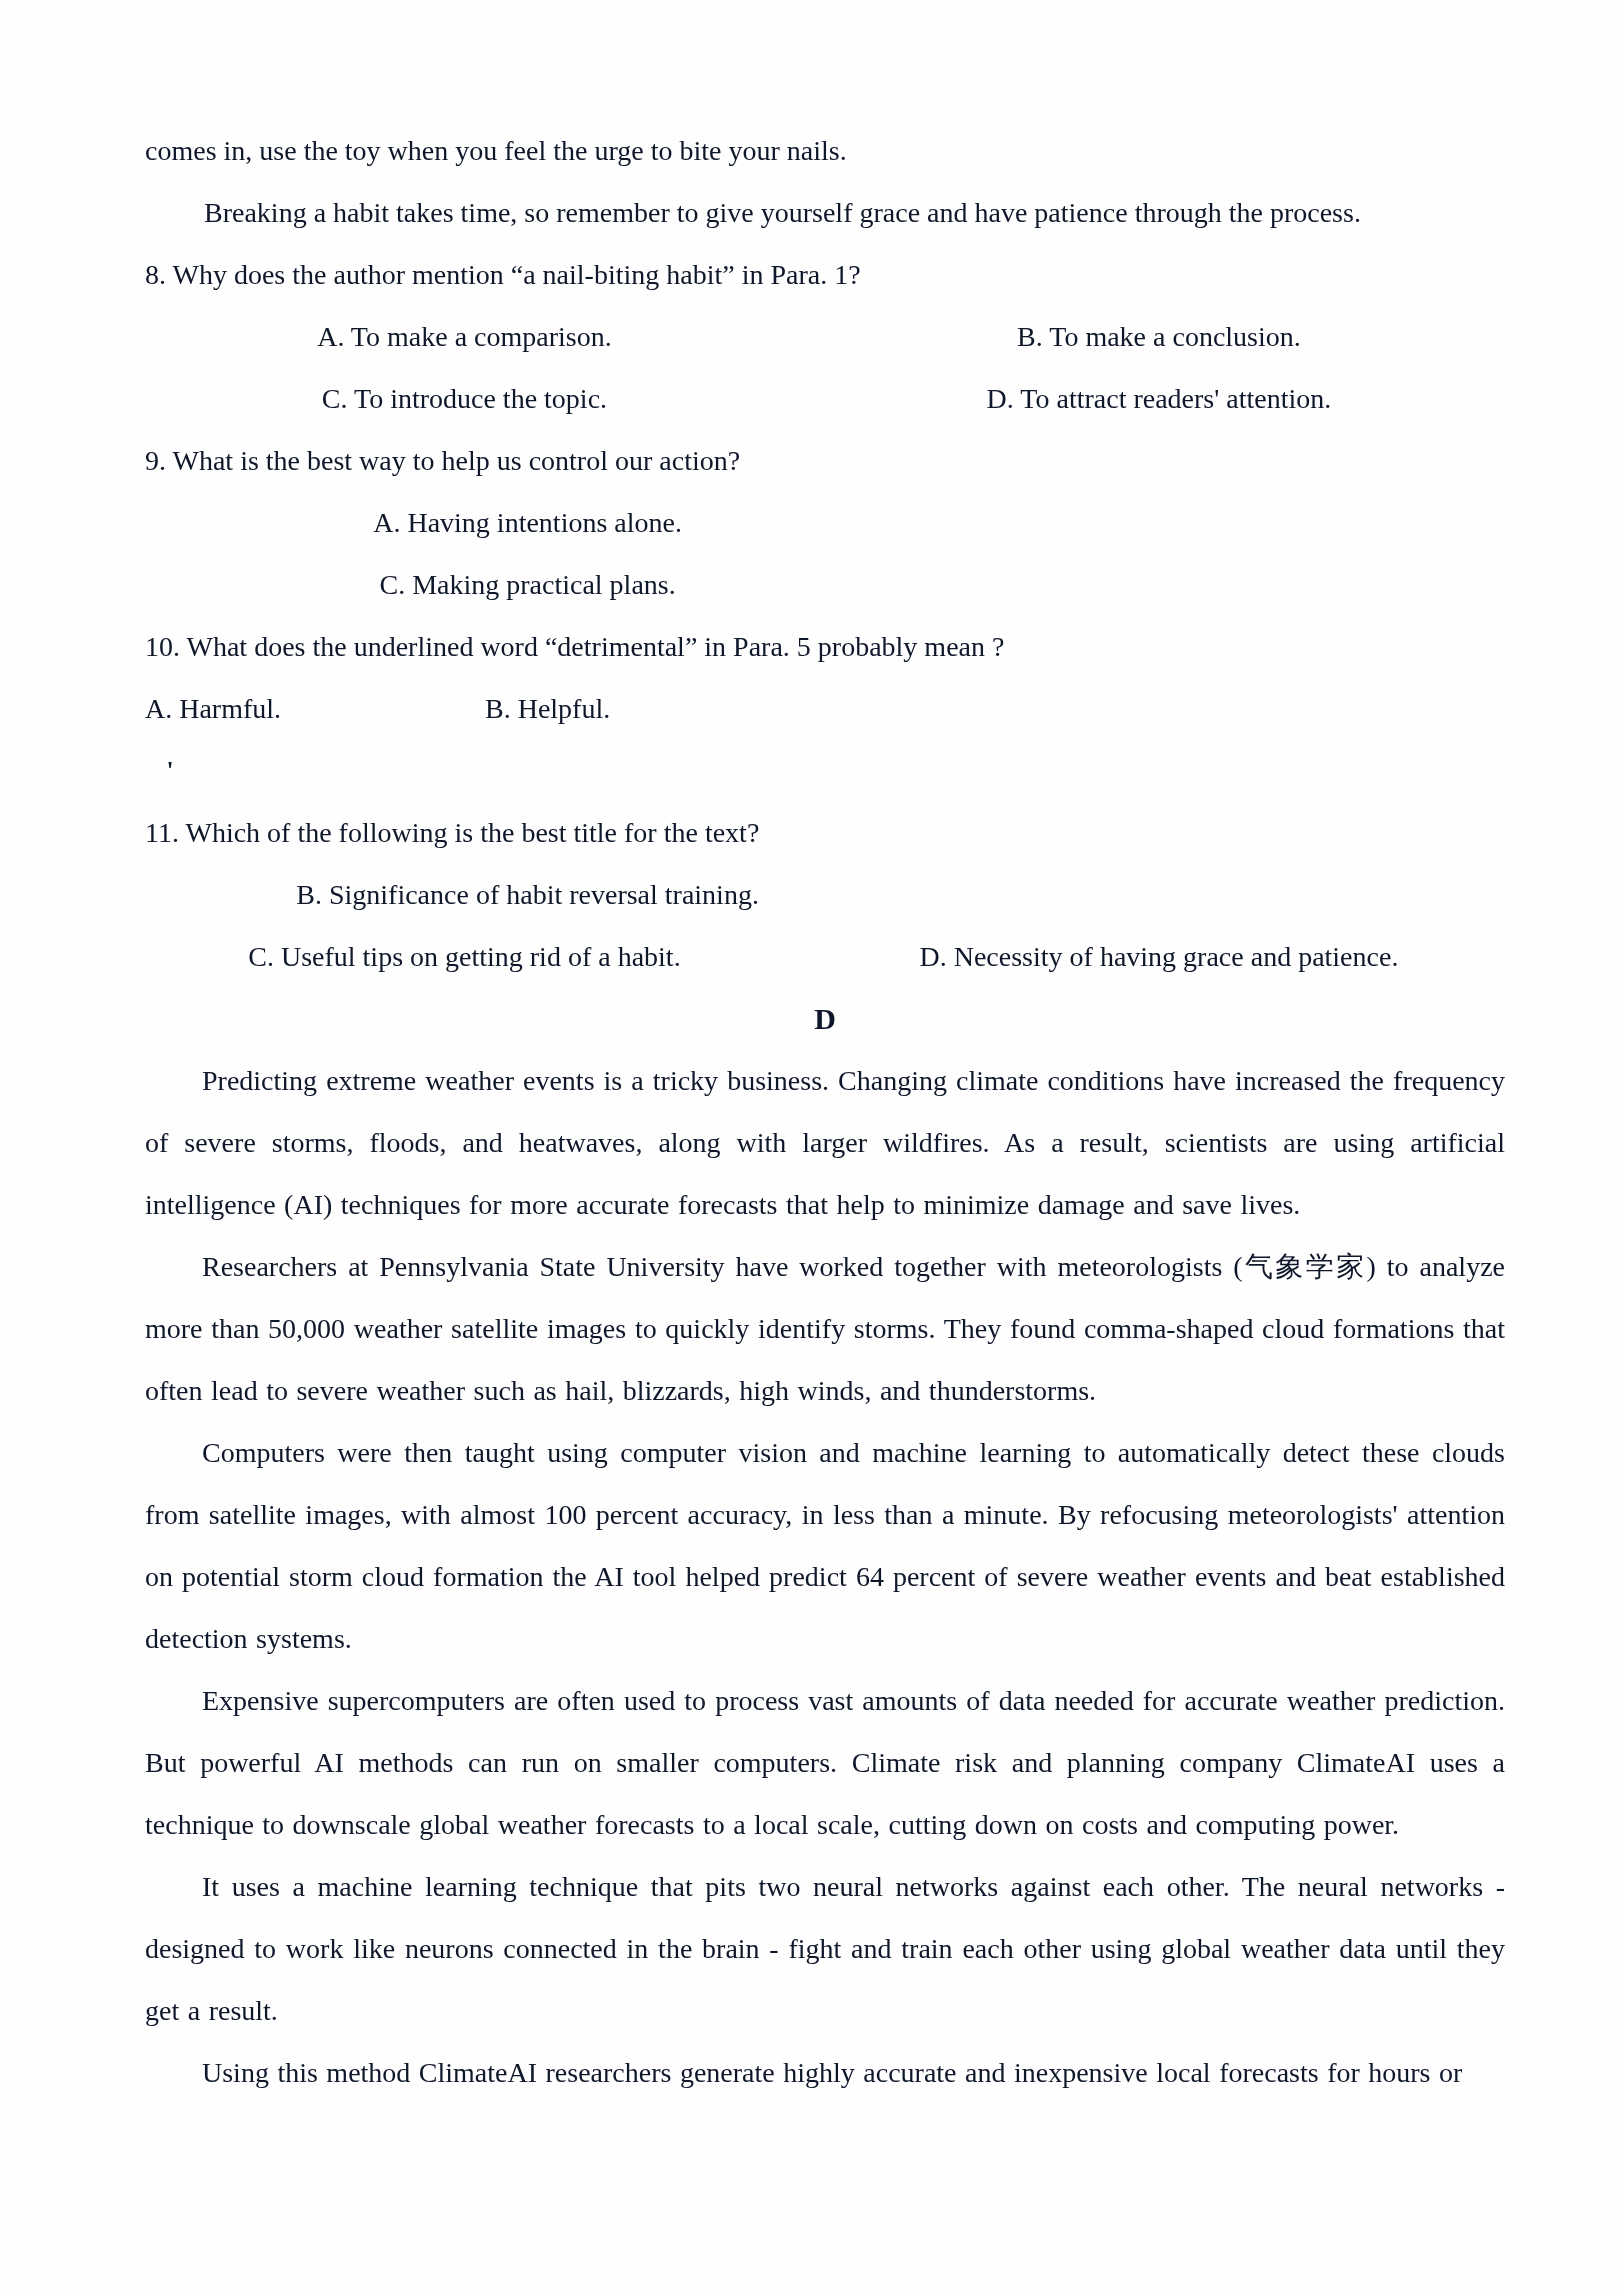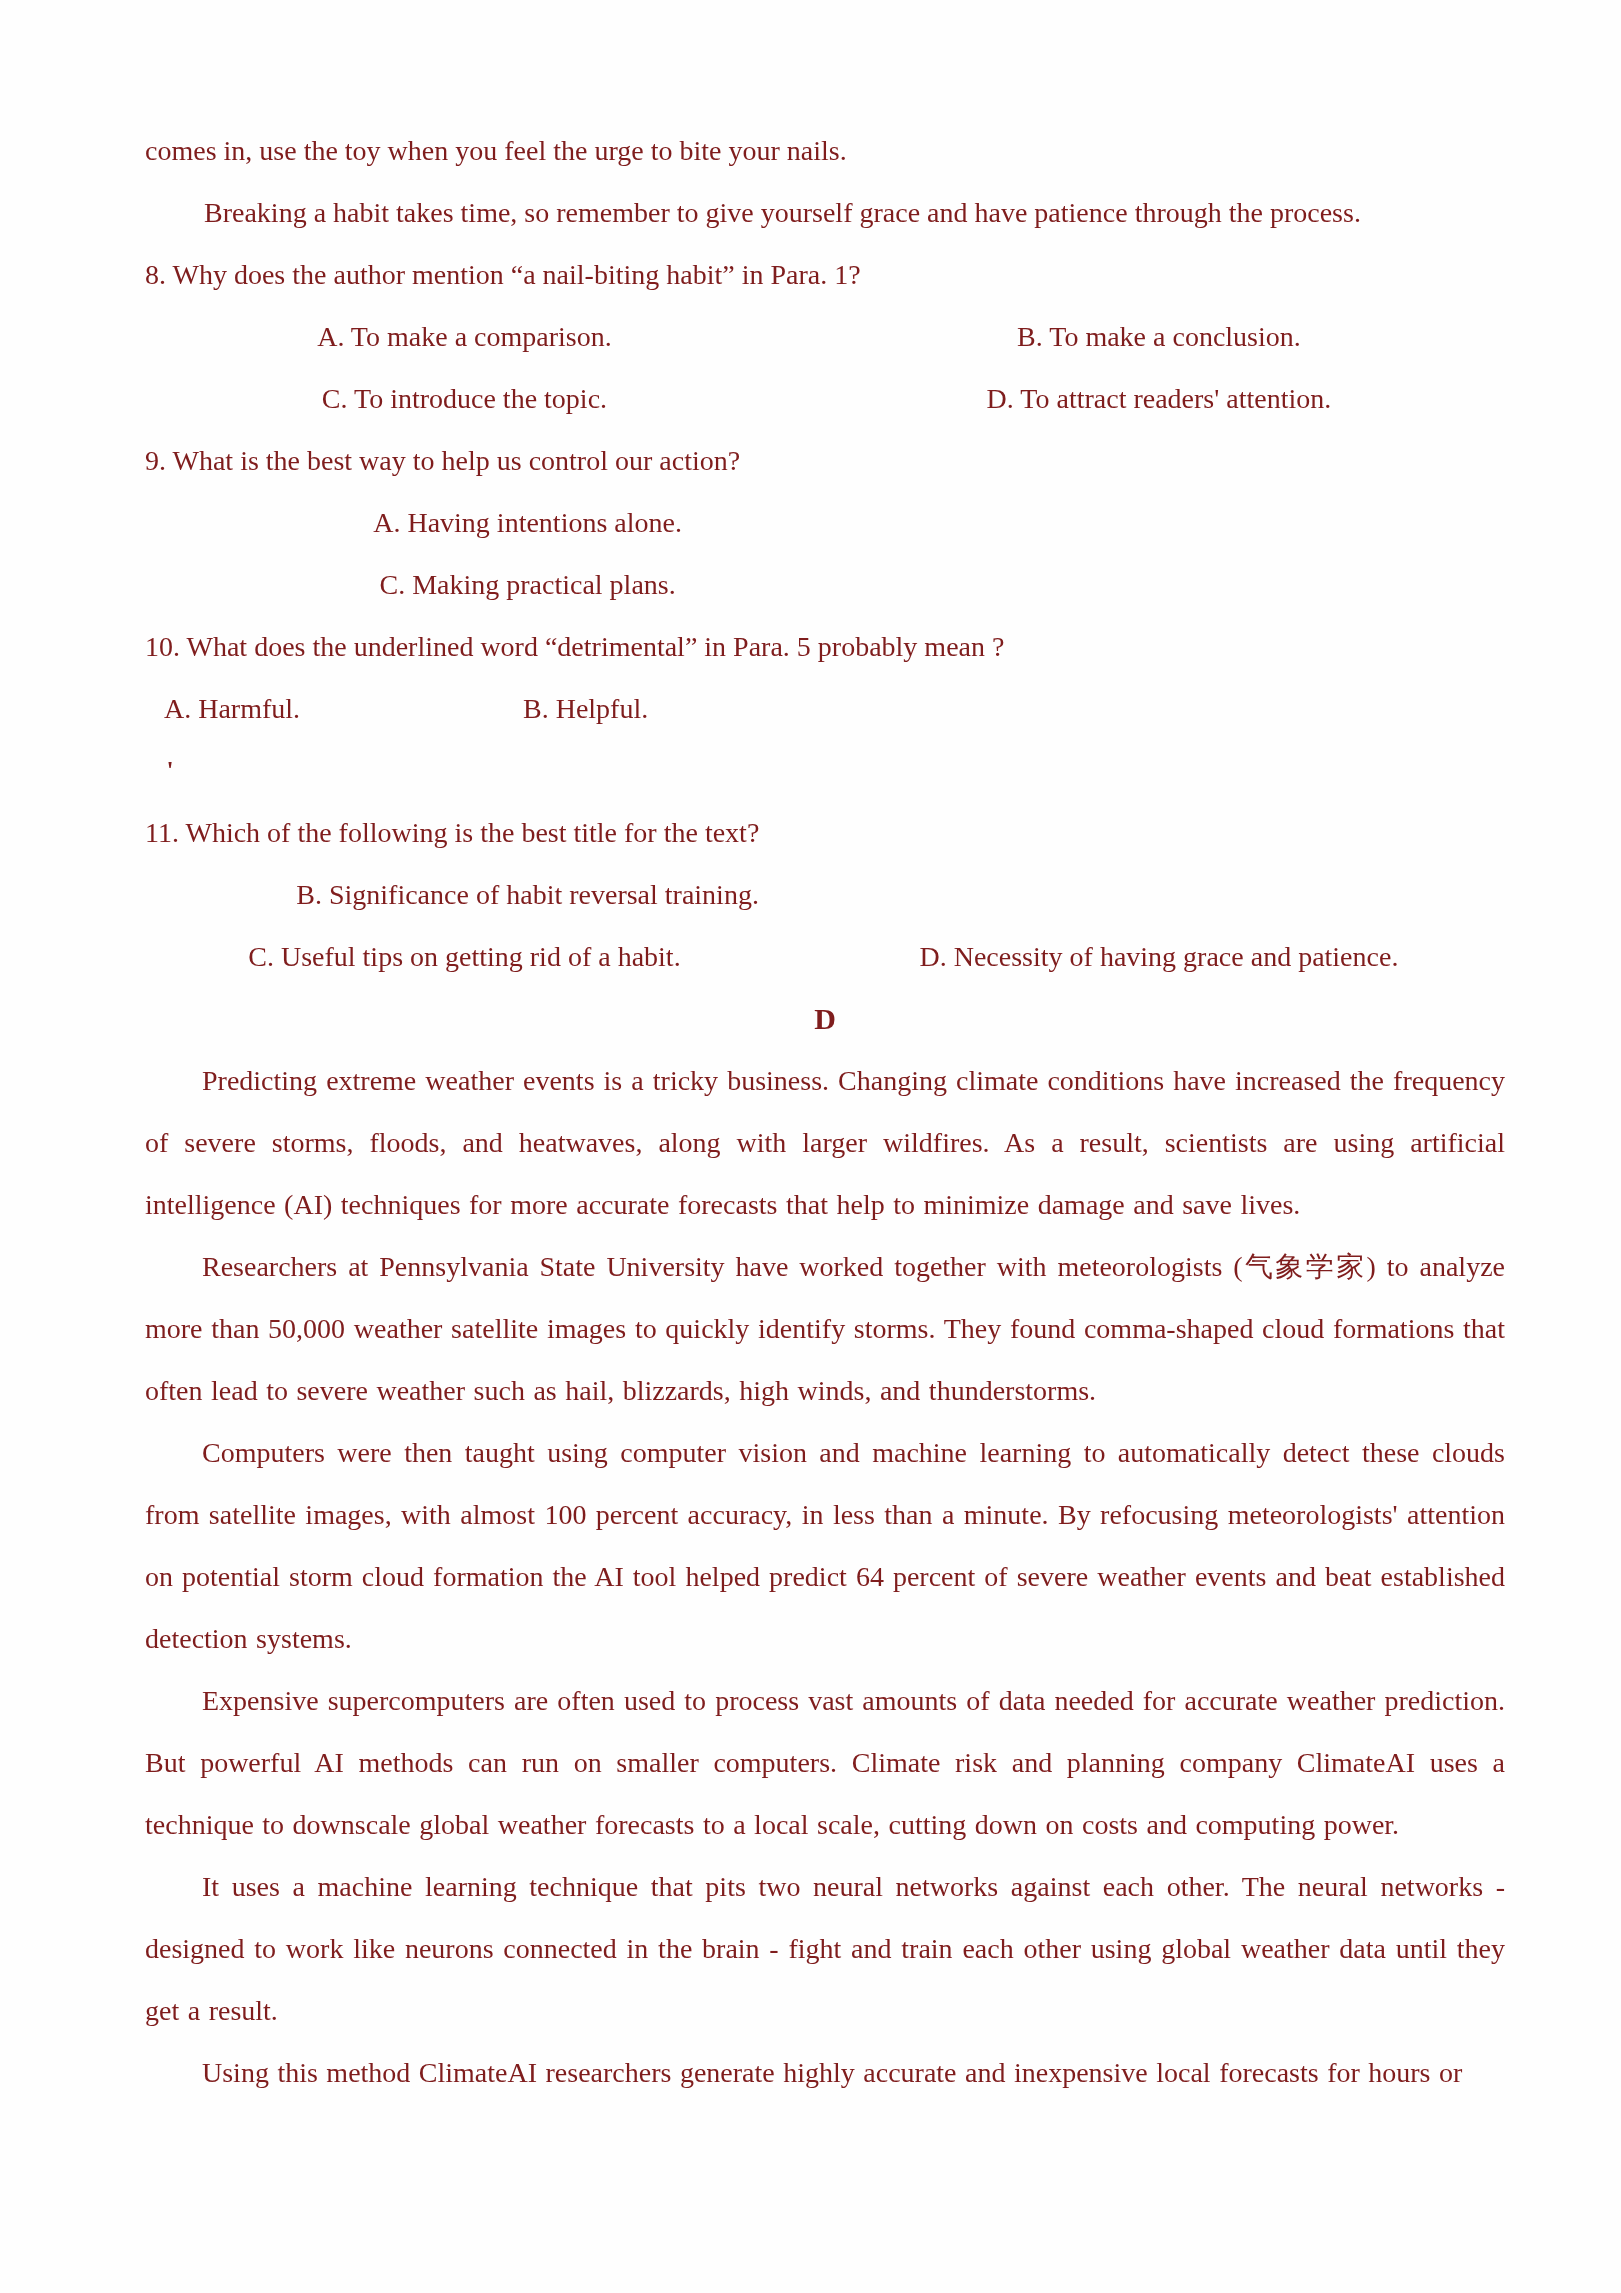--- a/index.html
+++ b/index.html
@@ -6,40 +6,40 @@
     margin: 0;
     padding: 0;
     background: #ffffff;
   }
   .page {
     position: relative;
     width: 1621px;
     height: 2294px;
     box-sizing: border-box;
     background: #fefefe;
-    color: #7f1d1d;
+    color: #0f172a;
     font-family: "Liberation Serif", "DejaVu Serif", serif;
     font-size: 28px;
     padding: 120px 116px 0 145px;
     overflow: hidden;
   }
   .line {
     margin: 0;
     line-height: 62px;
     white-space: nowrap;
   }
   .indent { text-indent: 59px; }
   .opt-row {
     display: flex;
     line-height: 62px;
   }
   .opt { display: block; }
   .opt-row.two .opt { width: 48%; text-align: center; }
   .opt-row.two .opt:last-child { width: 52%; margin-left: 29px; }
-  .opt-row.four .opt { width: 25%; margin-left: 19px; }
+  .opt-row.four .opt { width: 25%; }
   .stray-line {
     margin: 0;
     line-height: 62px;
     padding-left: 21.6px;
     font-size: 25.5px;
     font-weight: bold;
   }
   .section-heading {
     margin: 0;
     line-height: 62px;

